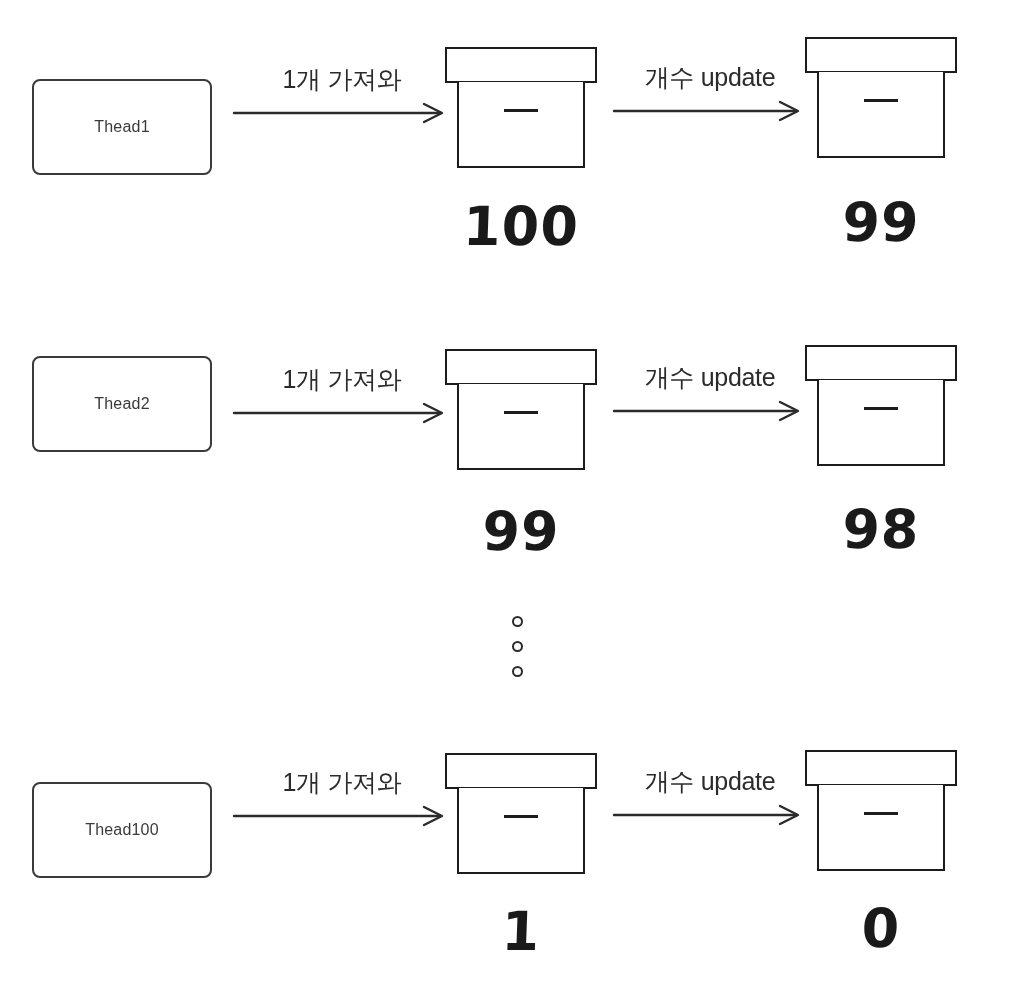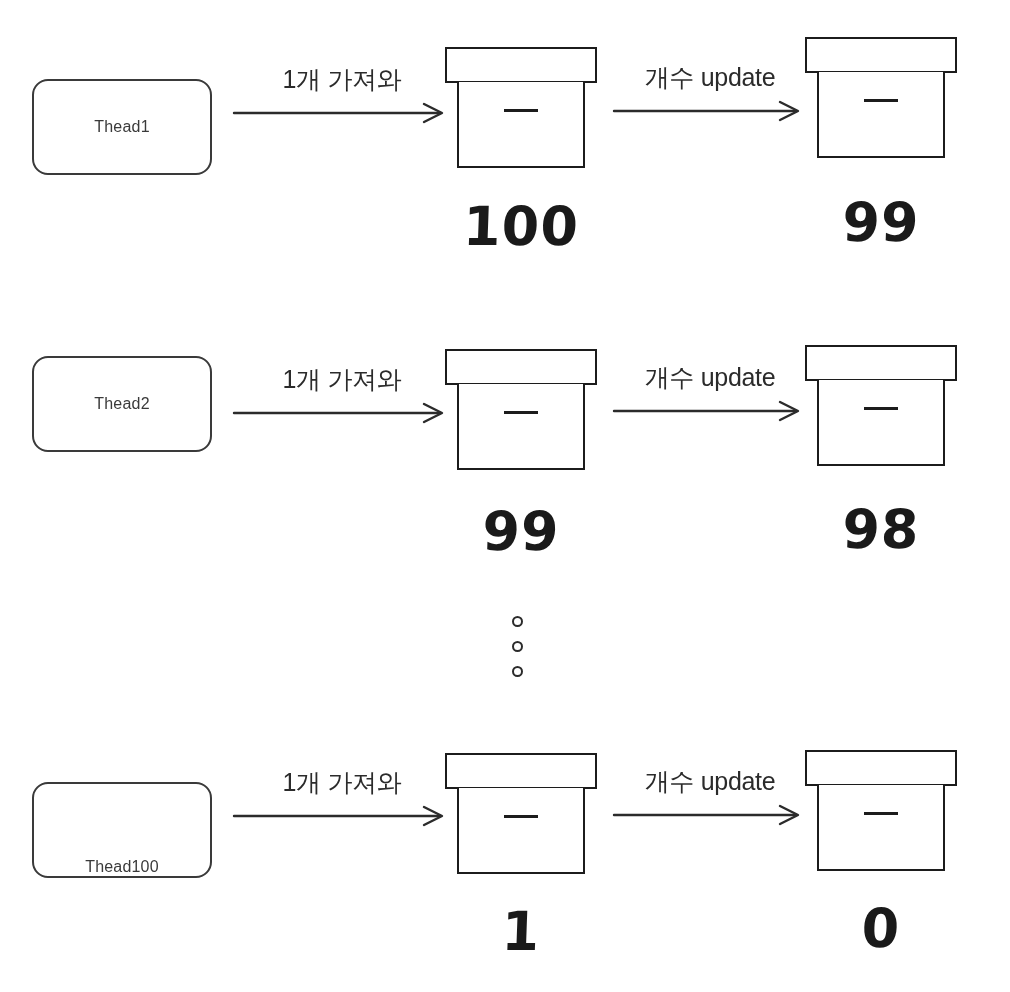--- a/index.html
+++ b/index.html
@@ -19,21 +19,21 @@
     background: #ffffff;
     overflow: hidden;
   }
 
   
   .thread-node {
     position: absolute;
     width: 180px;
     height: 96px;
     border: 2px solid #3a3a3a;
-    border-radius: 16px;
+    border-radius: 8px;
     background: #ffffff;
     box-sizing: border-box;
     display: flex;
     align-items: center;
     justify-content: center;
   }
   .thread-label {
     font-family: "Liberation Sans", "DejaVu Sans", sans-serif;
     font-size: 16px;
     font-weight: 400;
@@ -209,21 +209,21 @@
     </div>
   </div>
   <div class="crate-count" style="left:805px; top:503px;">98</div>
 
   <div class="ellipsis" style="left:512px; top:616px;">
     <span class="ellipsis-dot"></span>
     <span class="ellipsis-dot"></span>
     <span class="ellipsis-dot"></span>
   </div>
 
-  <div class="thread-node" style="left:32px; top:782px;align-items:flex-end;">
+  <div class="thread-node" style="left:32px; top:782px;">
     <span class="thread-label">Thead100</span>
   </div>
 
   <div class="arrow-group" style="left:232px; top:763px; width:220px; height:64px;">
     <span class="arrow-label">1개 가져와</span>
     <svg class="arrow-svg" width="220" height="22" viewBox="0 0 220 22">
       <path d="M2 11 L208 11" stroke="#2b2b2b" stroke-width="2.4" fill="none" stroke-linecap="round"></path>
       <path d="M192 2 L210 11 L192 20" stroke="#2b2b2b" stroke-width="2.4" fill="none" stroke-linecap="round" stroke-linejoin="round"></path>
     </svg>
   </div>

